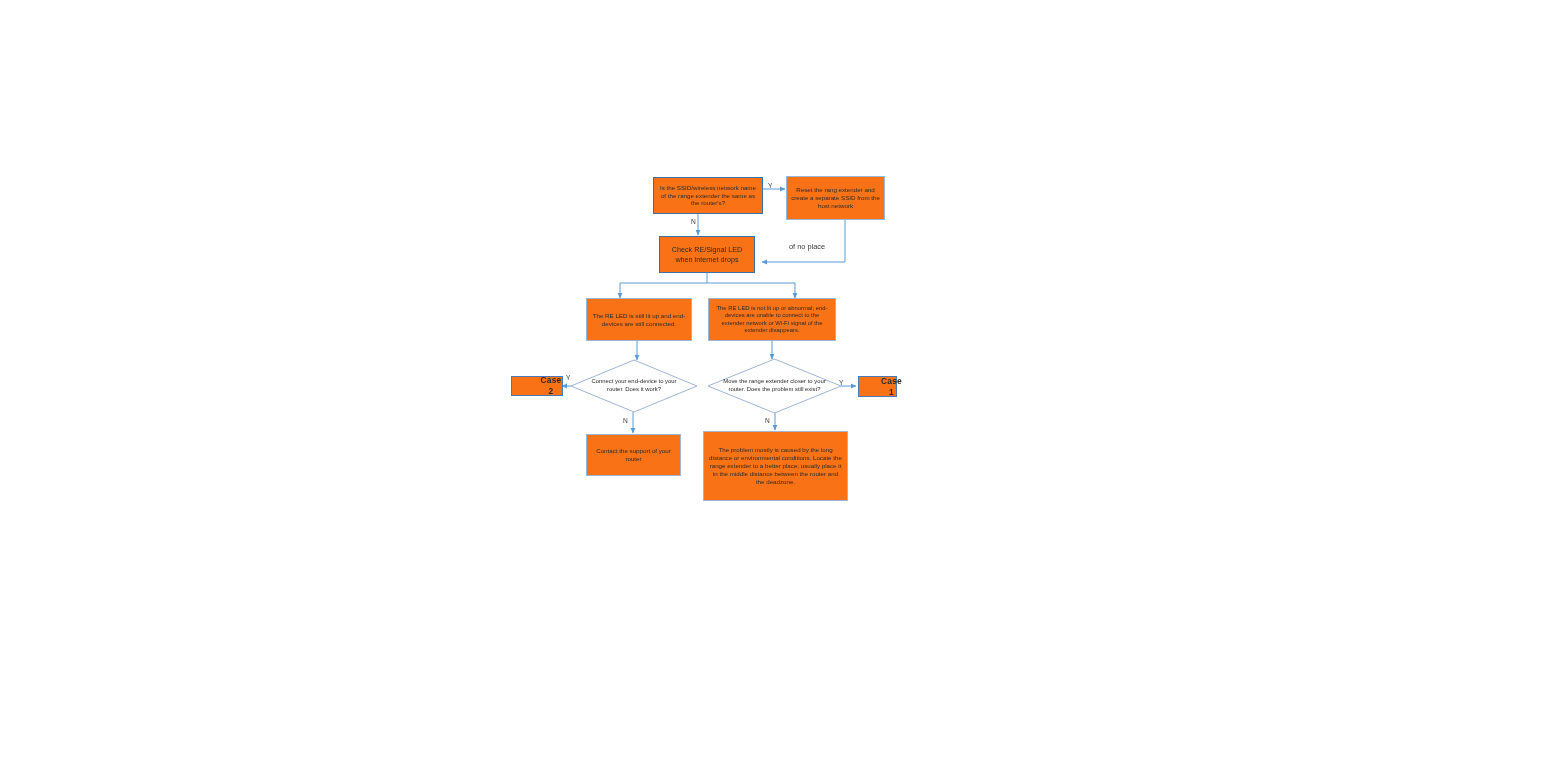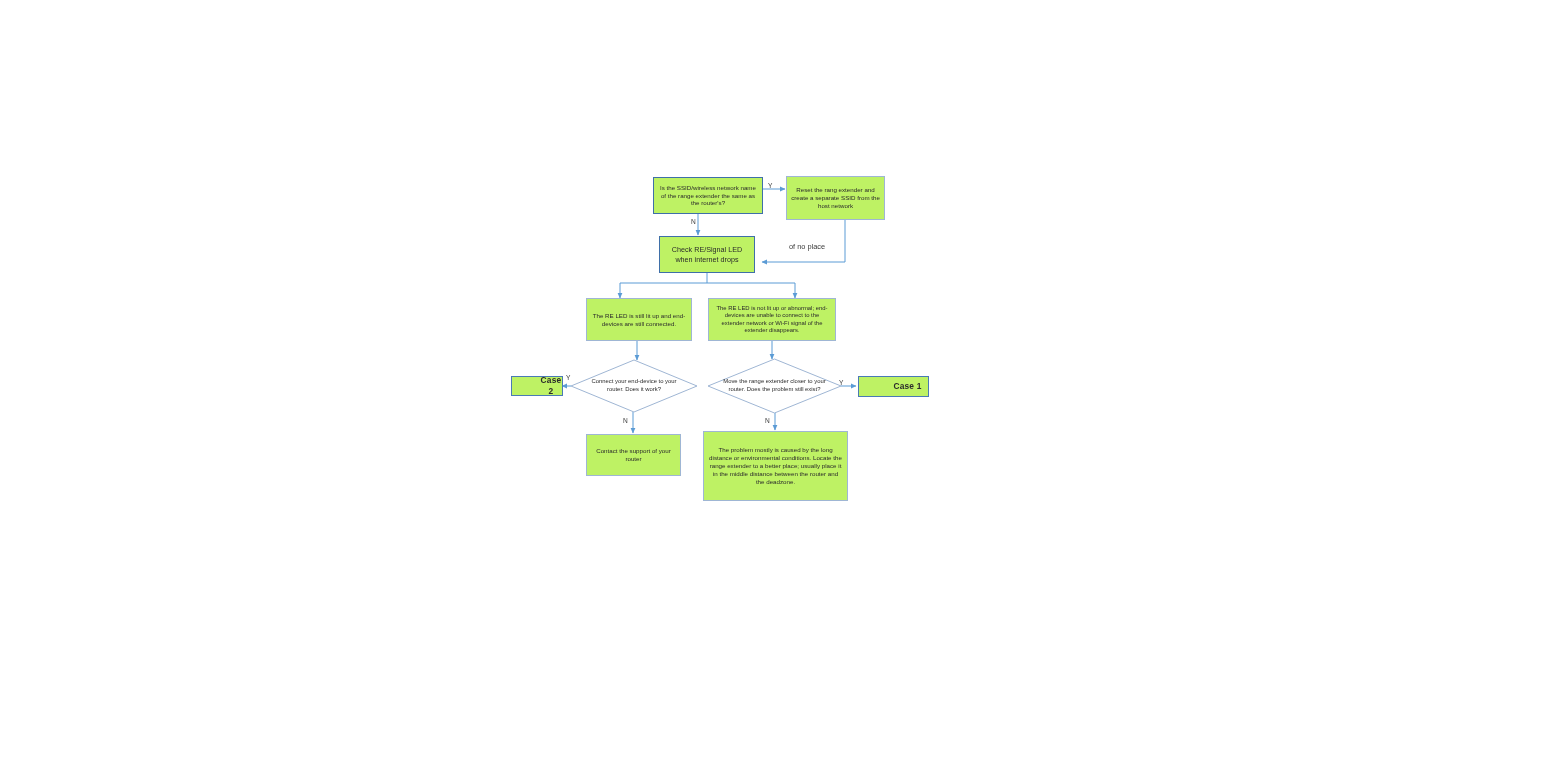--- a/index.html
+++ b/index.html
@@ -29,21 +29,21 @@
   .node {
     position: absolute;
     box-sizing: border-box;
     display: flex;
     align-items: center;
     justify-content: center;
     text-align: center;
     color: #2b2b2b;
     line-height: 1.26;
     padding: 2px 4px;
-    background: #bef264;
+    background: #f97316;
   }
   .box {
     border: 1px solid #9fb6d4;
   }
   .box-strong {
     border: 1.6px solid #3f6fa8;
   }
   .box-case {
     border: 1.6px solid #4a7ab5;
     font-weight: bold;
@@ -154,21 +154,21 @@
     <svg class="diamond-shape" viewBox="0 0 135 56" preserveAspectRatio="none">
       <polygon points="67.5,1 134,28 67.5,55 1,28" fill="#ffffff" stroke="#9fb6d4" stroke-width="1"></polygon>
     </svg>
     <div class="diamond-text t-xs">Move the range extender closer to your router. Does the problem still exist?</div>
   </div>
 
   <div class="node box-case t-case" style="left:511px; top:376px; width:52px; height:20px;">
     <span>Case 2</span>
   </div>
 
-  <div class="node box-case t-case" style="left:858px; top:376px; width:71px; height:21px;">
+  <div class="node box-case t-case" style="left:858px; top:376px; width:39px; height:21px;">
     <span>Case 1</span>
   </div>
 
   <div class="node box t-sm" style="left:586px; top:434px; width:95px; height:42px;">
     <span>Contact the support of your router</span>
   </div>
 
   <div class="node box t-sm" style="left:703px; top:431px; width:145px; height:70px;">
     <span>The problem mostly is caused by the long distance or environmental conditions. Locate the range extender to a better place; usually place it in the middle distance between the router and the deadzone.</span>
   </div>

